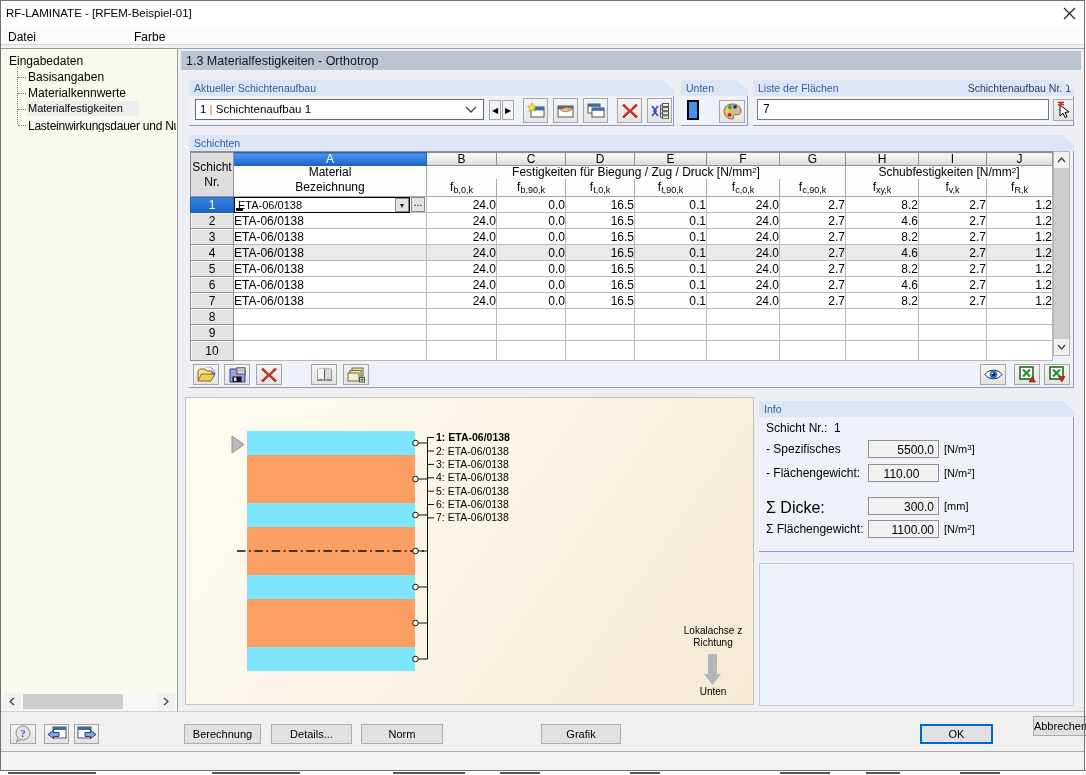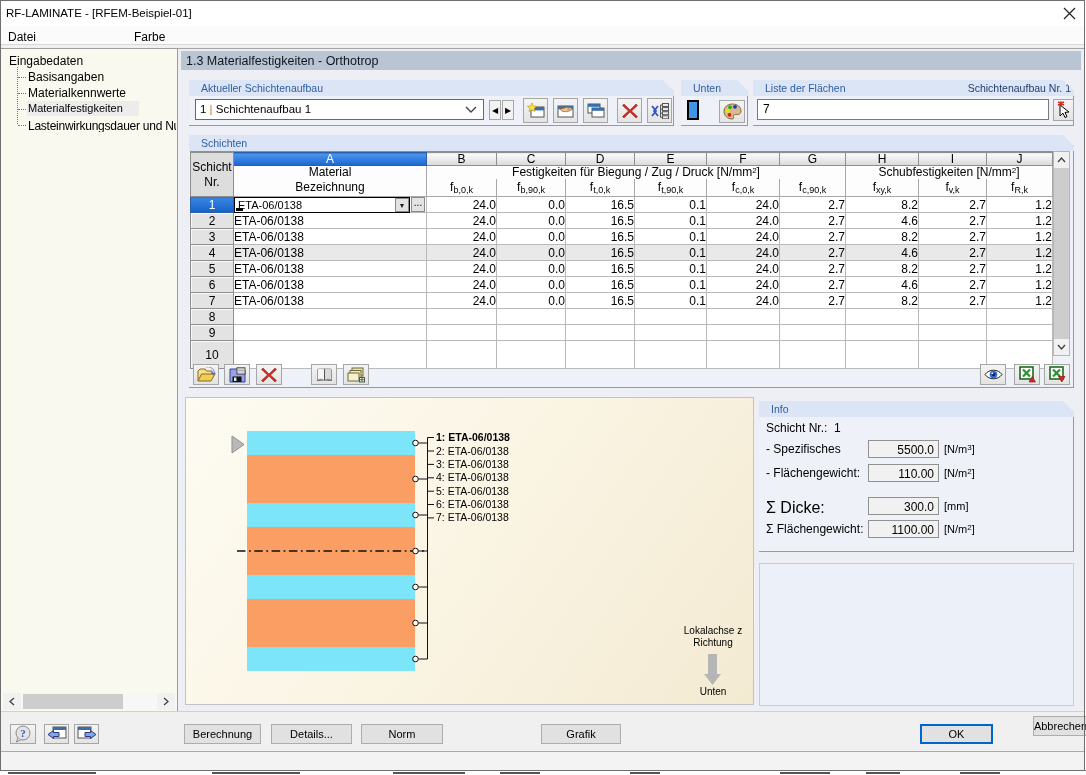--- a/index.html
+++ b/index.html
@@ -1,21 +1,21 @@
 <!DOCTYPE html>
 <html><head><meta charset="utf-8"><title>RF-LAMINATE</title>
 <style>
 *{box-sizing:border-box;margin:0;padding:0}
 html,body{width:1086px;height:775px;overflow:hidden}
 body{position:relative;font-family:"Liberation Sans",sans-serif;background:#fff;font-size:11px;color:#000}
 .a{position:absolute}
 .grp{position:absolute;background:#EEF1F8;box-shadow:inset -1px -1px 0 #9193C9;
  clip-path:polygon(0 0,calc(100% - 11px) 0,100% 11px,100% 100%,0 100%)}
 .cap{position:absolute;left:0;top:0;right:0;height:16px;background:#DCE5F5;
- color:#2F5EA0;font-size:10.5px;line-height:16px;padding-left:12px}
+ color:#2F5EA0;font-size:10.5px;line-height:16px;padding-left:5px}
 .b3{position:absolute;background:linear-gradient(#F4F4F4,#E3E3E3);border:1px solid #A6A6A6;
  display:flex;align-items:center;justify-content:center}
 .wbtn{position:absolute;background:#E1E1E1;border:1px solid #ADADAD;font-size:11px;
  display:flex;align-items:center;justify-content:center}
 .fld{position:absolute;background:#F1F1F1;border:1px solid #919191;font-size:12px;
  text-align:right;padding:2px 4px 0 0}
 .il{position:absolute;font-size:11px;white-space:nowrap}
 table.grid{border-collapse:collapse;table-layout:fixed}
 table.grid td{overflow:hidden;white-space:nowrap;font-size:12px;padding:0}
 td.lt{background:linear-gradient(#FCFCFC,#D9D9D9);border:1px solid #8F8F8F;text-align:center;color:#000;line-height:11px;font-size:11px}
@@ -302,21 +302,21 @@
 <td class="d"></td>
 <td class="d"></td>
 <td class="d"></td>
 <td class="d"></td>
 <td class="d"></td>
 <td class="d"></td>
 <td class="d"></td>
 <td class="d"></td>
 <td class="d"></td>
 </tr>
-<tr style="height:28px">
+<tr style="height:20px">
 <td class="rn">10</td>
 <td class="dl"></td>
 <td class="d"></td>
 <td class="d"></td>
 <td class="d"></td>
 <td class="d"></td>
 <td class="d"></td>
 <td class="d"></td>
 <td class="d"></td>
 <td class="d"></td>
@@ -450,21 +450,21 @@
 </svg>
   </div>
 <div class="grp" style="left:759px;top:401px;width:315px;height:151px">
     <div class="cap">Info</div>
   </div>
 <div class="il" style="left:766px;top:421px;font-size:12px">Schicht Nr.:&nbsp; 1</div>
 <div class="il" style="left:766px;top:442px;font-size:12px">- Spezifisches</div>
 <div class="a fld" style="left:868px;top:440px;width:71px;height:18px;">5500.0</div>
 <div class="il" style="left:944px;top:443px;">[N/m<sup>3</sup>]</div>
 <div class="il" style="left:766px;top:466px;font-size:12px">- Flächengewicht:</div>
-<div class="a fld" style="left:868px;top:464px;width:71px;height:18px;">110.00</div>
+<div class="a fld" style="left:868px;top:464px;width:71px;height:18px;text-align:center;">110.00</div>
 <div class="il" style="left:944px;top:467px;">[N/m<sup>2</sup>]</div>
 <div class="il" style="left:766px;top:499px;font-size:16px">Σ Dicke:</div>
 <div class="a fld" style="left:868px;top:497px;width:71px;height:18px;">300.0</div>
 <div class="il" style="left:944px;top:500px;">[mm]</div>
 <div class="il" style="left:766px;top:522px;font-size:12px">Σ Flächengewicht:</div>
 <div class="a fld" style="left:868px;top:520px;width:71px;height:18px;">1100.00</div>
 <div class="il" style="left:944px;top:523px;">[N/m<sup>2</sup>]</div>
 <div class="a" style="left:759px;top:563px;width:315px;height:143px;background:#ECF1F9;border:1px solid #C2CCE0"></div>
 <div class="a" style="left:1px;top:711px;width:1084px;height:40px;background:#F0F0F0;border-top:1px solid #D0D0D0"></div>
 <div class="a b3" style="left:10px;top:724px;width:26px;height:20px;">

